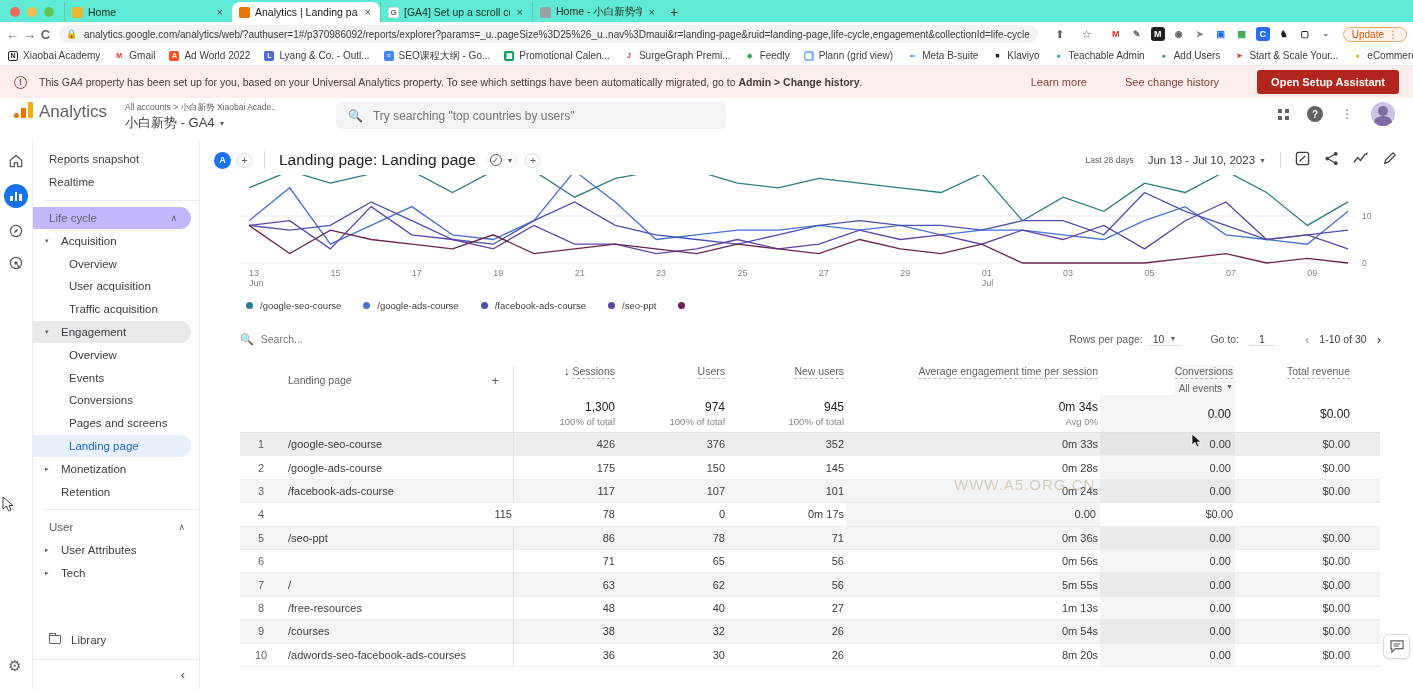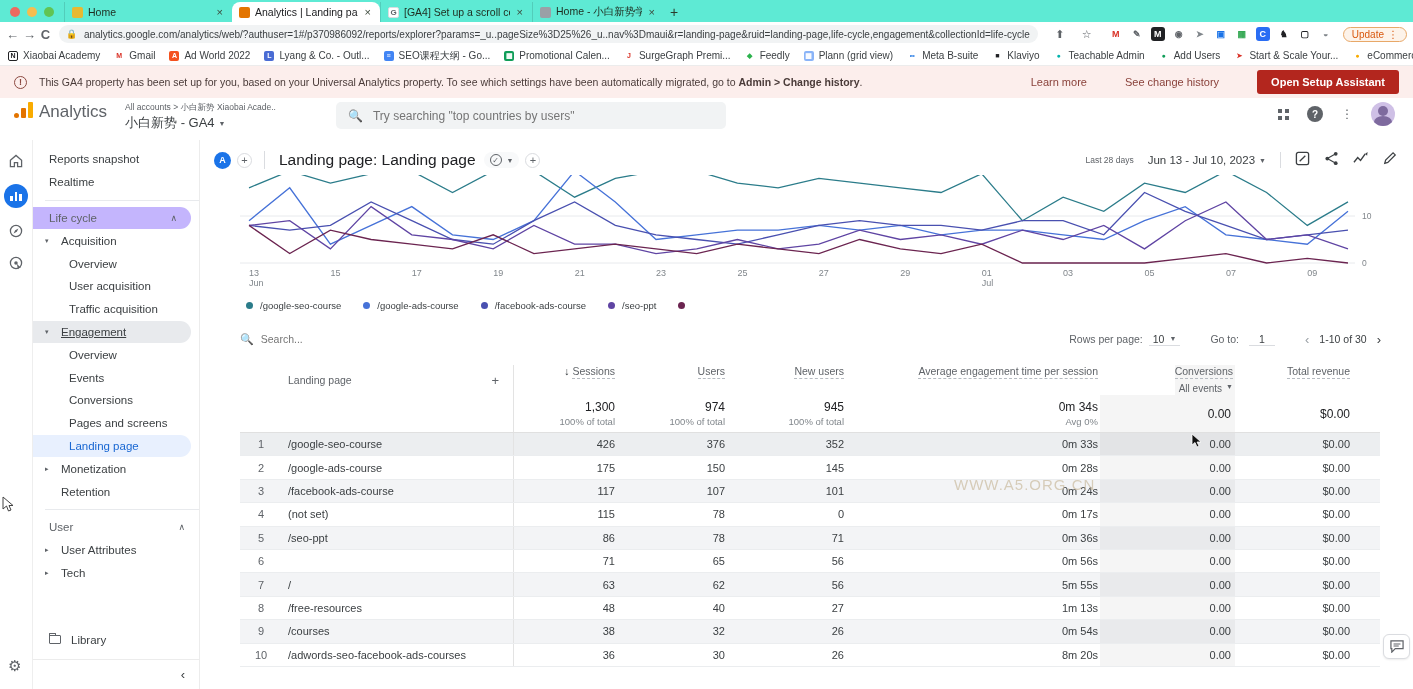--- a/index.html
+++ b/index.html
@@ -69,21 +69,21 @@
   .gear { position:absolute; bottom:14px; left:8px; font-size:15px; color:#5f6368; }
 
   .sidenav { width:167px; border-right:1px solid #ececec; display:flex; flex-direction:column; padding-top:8px; font-size:11.5px; color:#3c4043; }
   .sn-row { height:22.8px; display:flex; align-items:center; padding-left:16px; position:relative; flex:0 0 auto; }
   .sn-row.sub { padding-left:36px; }
   .sn-row.group { padding-left:28px; }
   .sn-row .caret { position:absolute; left:12px; font-size:7px; color:#5f6368; }
   .sn-row.section { color:#5f6368; }
   .sn-row.section .chev { margin-left:auto; margin-right:14px; font-size:9px; color:#5f6368; }
   .sn-pill-gray { background:#c4b5fd; border-radius:0 14px 14px 0; margin-right:8px; }
-  .sn-pill-darker { background:#e8eaed; border-radius:0 14px 14px 0; margin-right:8px;text-decoration:underline; }
+  .sn-pill-darker { background:#e8eaed; border-radius:0 14px 14px 0; margin-right:8px; }
   .sn-pill-blue { background:#e8f0fe; border-radius:0 14px 14px 0; margin-right:8px; color:#1967d2; }
   .sn-div { height:1px; background:#e8eaed; margin:6px 0 6px 12px; flex:0 0 auto; }
   .sn-spacer { flex:1; }
   .sn-lib { height:23px; display:flex; align-items:center; gap:10px; padding-left:16px; flex:0 0 auto; }
   .libfolder { width:12px; height:9px; border:1.3px solid #5f6368; border-radius:1px; position:relative; }
   .libfolder::before { content:""; position:absolute; top:-3px; left:-1px; width:5px; height:2px; border:1.3px solid #5f6368; border-bottom:none; border-radius:1px 1px 0 0; }
   .sn-collapse { height:30px; display:flex; align-items:center; justify-content:flex-end; padding-right:14px; border-top:1px solid #ececec; margin-top:8px; color:#3c4043; font-size:13px; flex:0 0 auto; }
 
   
   .main { flex:1; position:relative; background:#fff; overflow:hidden; }
@@ -616,21 +616,20 @@
               <span class="c num">107</span>
               <span class="c num">101</span>
               <span class="c num">0m 24s</span>
               <span class="c num conv-tint">
                 <span style="padding-right: 2px;">0.00</span>
               </span>
               <span class="c num">$0.00</span>
             </div>
             <div class="trow drow">
               <span class="c rowno">4</span>
-              <span class="c pgcell vd">(not set)</span>
               <span class="c num">115</span>
               <span class="c num">78</span>
               <span class="c num">0</span>
               <span class="c num">0m 17s</span>
               <span class="c num conv-tint">
                 <span style="padding-right: 2px;">0.00</span>
               </span>
               <span class="c num">$0.00</span>
             </div>
             <div class="trow drow odd">

